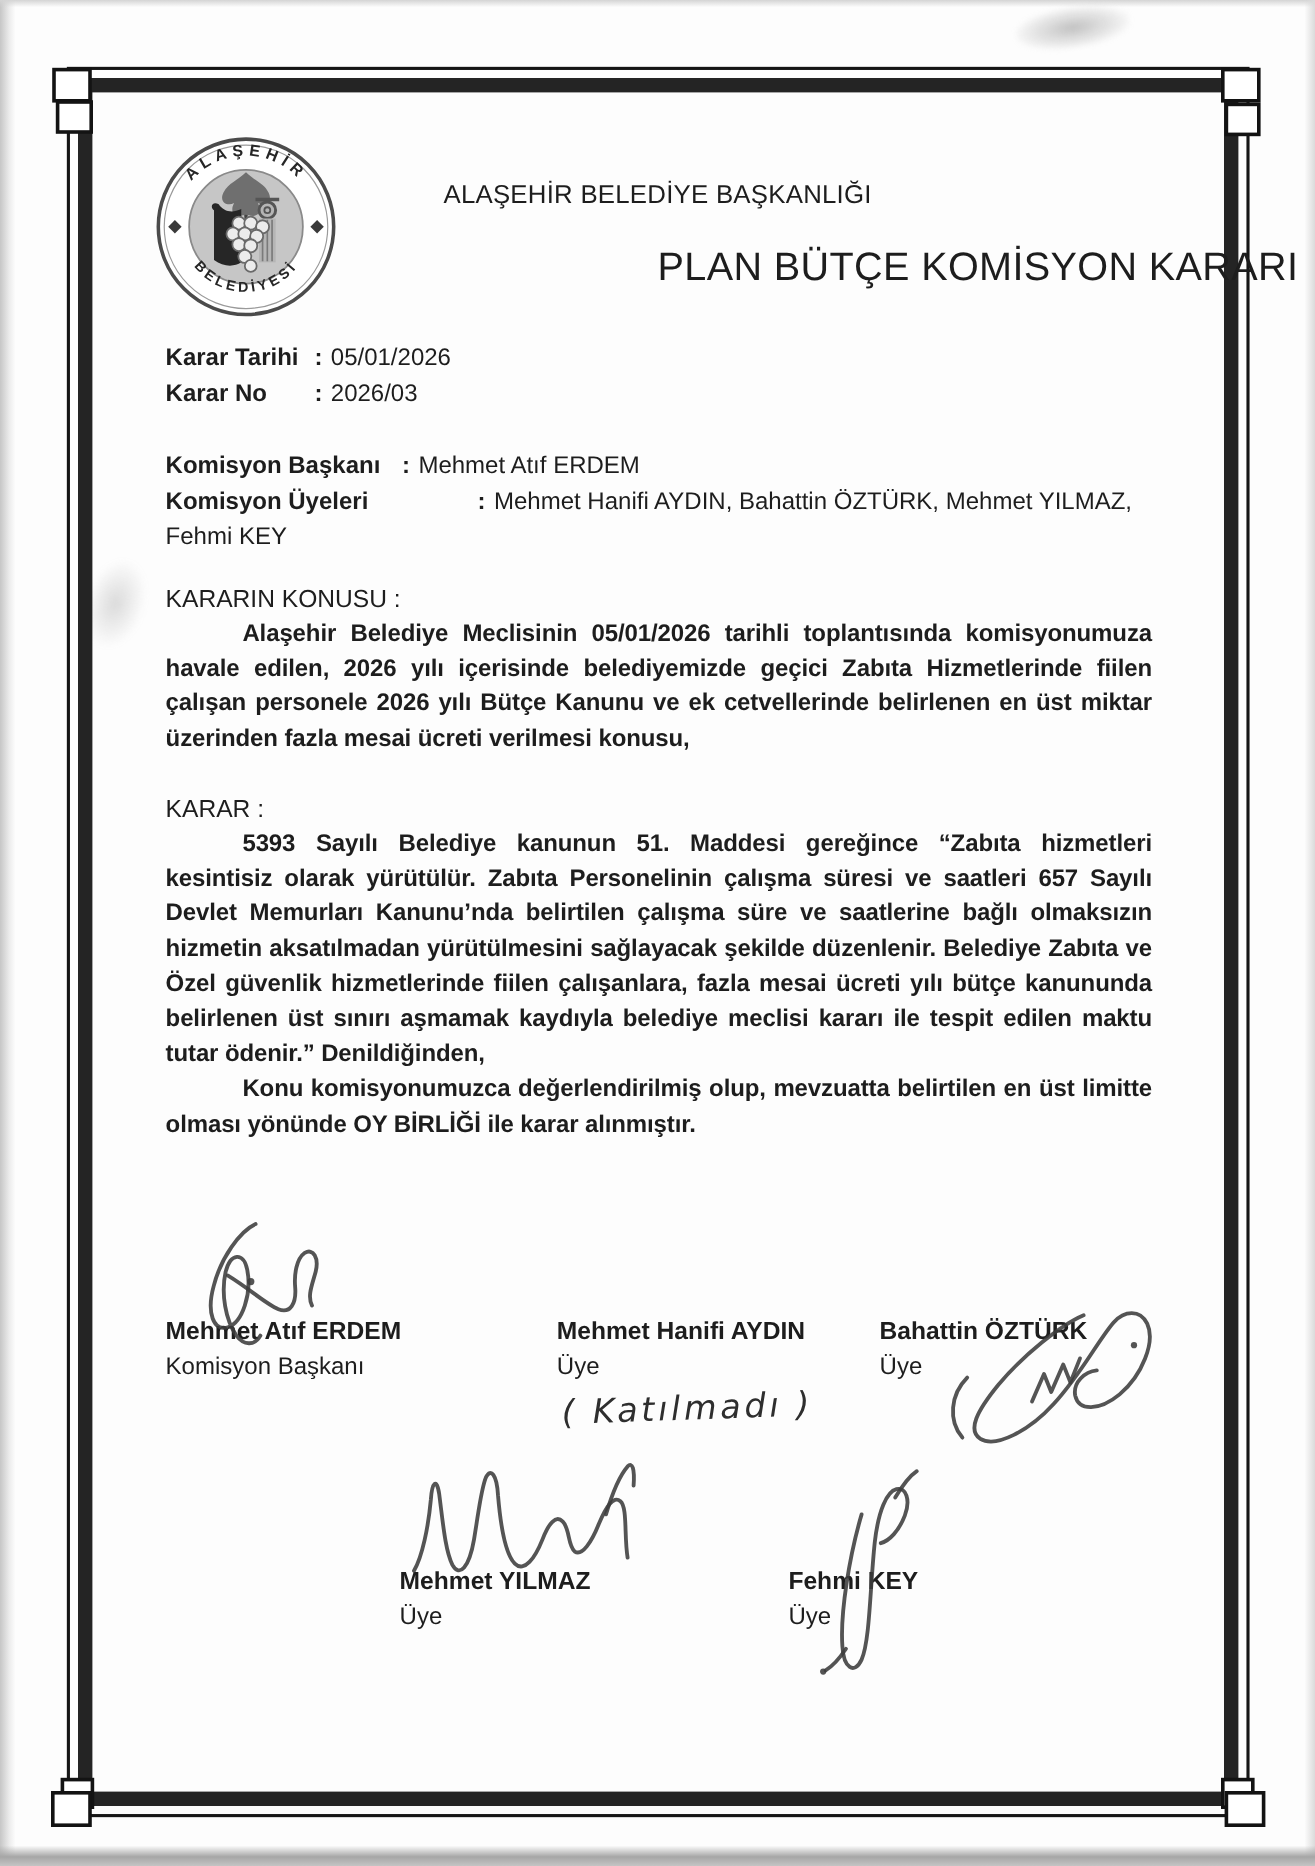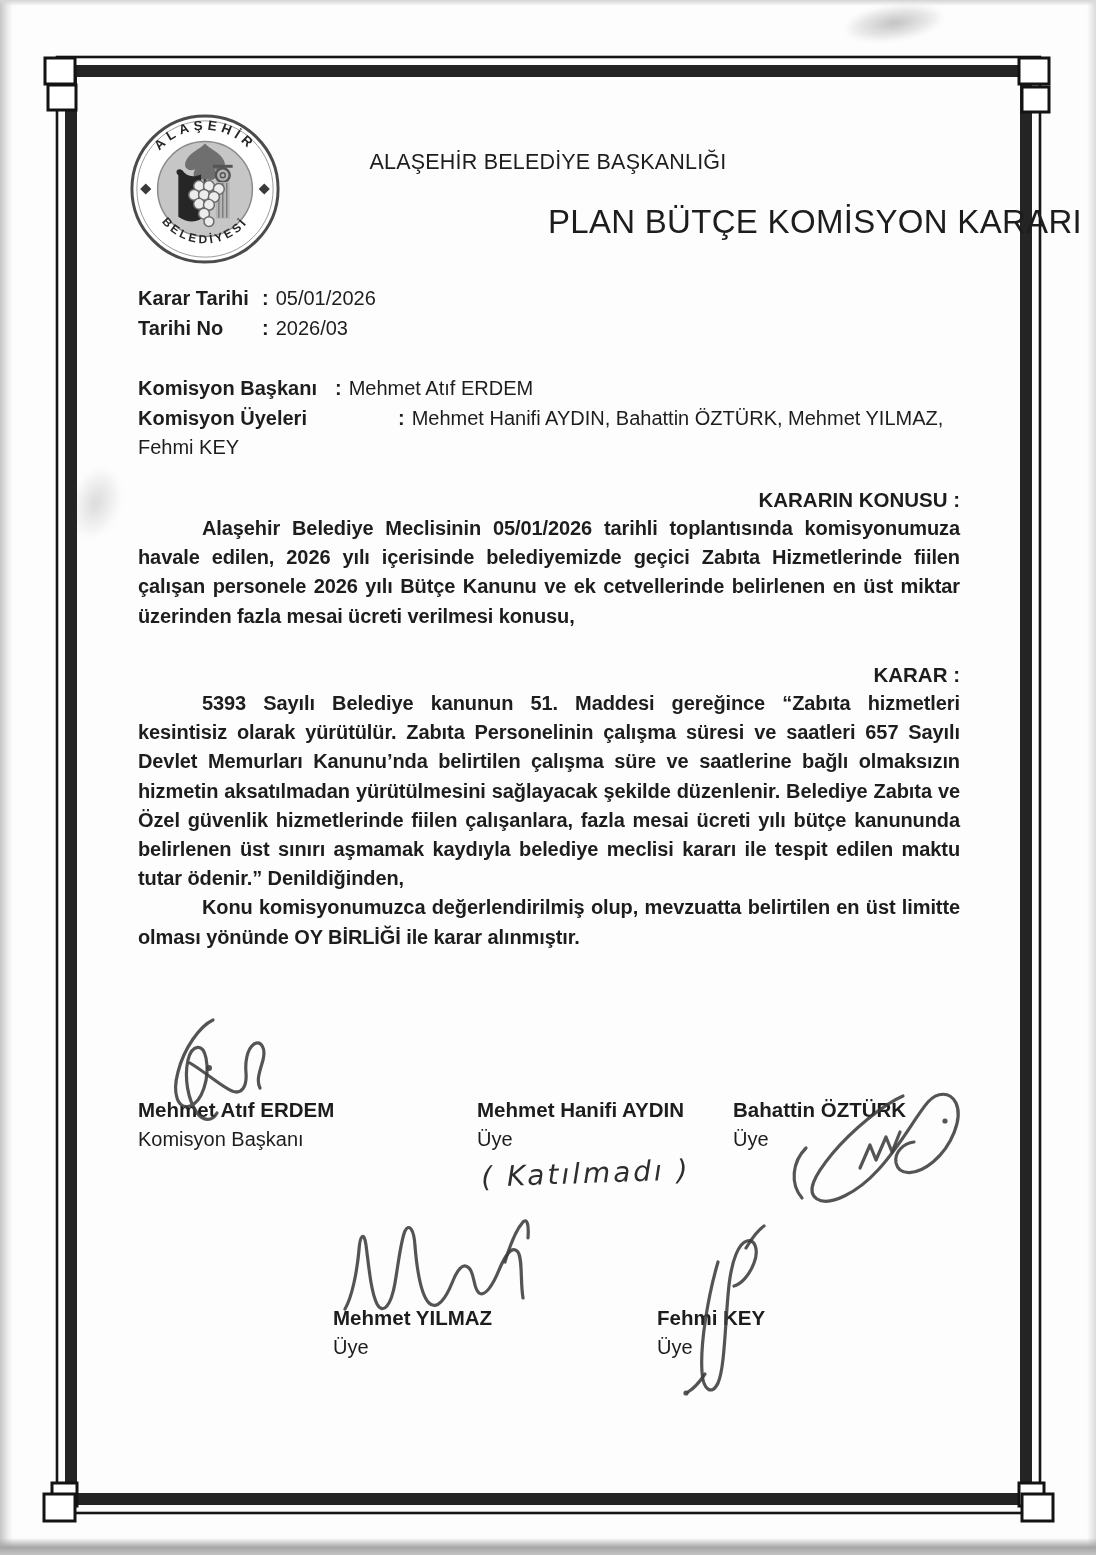--- a/index.html
+++ b/index.html
@@ -26,29 +26,29 @@
   .kv-row{display:flex;font-size:20px;line-height:29.5px;white-space:nowrap;}
   .kv-label{font-weight:700;flex:0 0 auto;}
   .w124{width:124px;} .w197{width:197px;} .w260{width:260px;}
   .colon{margin-right:7px;font-weight:700;}
   .meta{left:138px;top:284px;}
   .commission{left:138px;top:374px;}
   
   .textblock{left:138px;width:822px;}
   .t-subject{top:485px;}
   .t-decision{top:660px;}
-  .h-bold{font-weight:700;font-size:20.5px;line-height:29px;text-align:right;}
+  .h-bold{font-weight:400;font-size:20.5px;line-height:29px;}
   .para{font-size:20px;line-height:29.2px;text-align:justify;text-indent:64px;letter-spacing:-0.1px;margin:0;font-weight:bold;}
   
   .sigcol{line-height:28px;}
   .sig-name{font-weight:700;font-size:20.5px;}
   .sig-title{font-size:20px;line-height:30px;}
   .sig-note{font-family:"DejaVu Sans",sans-serif;font-style:italic;font-size:28px;color:#2e2e2e;
             letter-spacing:3px;transform:rotate(-2deg);margin-top:6px;margin-left:4px;white-space:nowrap;}
-  .s1c1{left:138px;top:1096px;} .s1c2{left:477px;top:1096px;} .s1c3{left:733px;top:1096px;}
+  .s1c1{left:138px;top:1096px;} .s1c2{left:464px;top:1096px;} .s1c3{left:733px;top:1096px;}
   .s2c1{left:333px;top:1304px;} .s2c2{left:657px;top:1304px;}
   .ink{left:0;top:0;pointer-events:none;}
   .ink path{fill:none;stroke:#3c3c3c;stroke-width:3.2;stroke-linecap:round;stroke-linejoin:round;opacity:.88;}
   .ink circle{fill:#3c3c3c;opacity:.88;}
 </style>
 </head>
 <body>
 
 <div class="doc">
 
@@ -117,21 +117,21 @@
   <div class="abs hdr-org">ALAŞEHİR BELEDİYE BAŞKANLIĞI</div>
   <div class="abs hdr-title">PLAN BÜTÇE KOMİSYON KARARI</div>
 
   <div class="abs meta">
     <div class="kv-row">
       <span class="kv-label w124">Karar Tarihi</span>
       <span class="colon">:</span>
       <span>05/01/2026</span>
     </div>
     <div class="kv-row">
-      <span class="kv-label w124">Tarihi No</span>
+      <span class="kv-label w124">Karar No</span>
       <span class="colon">:</span>
       <span>2026/03</span>
     </div>
   </div>
 
   <div class="abs commission">
     <div class="kv-row">
       <span class="kv-label w197">Komisyon Başkanı</span>
       <span class="colon">:</span>
       <span>Mehmet Atıf ERDEM</span>

